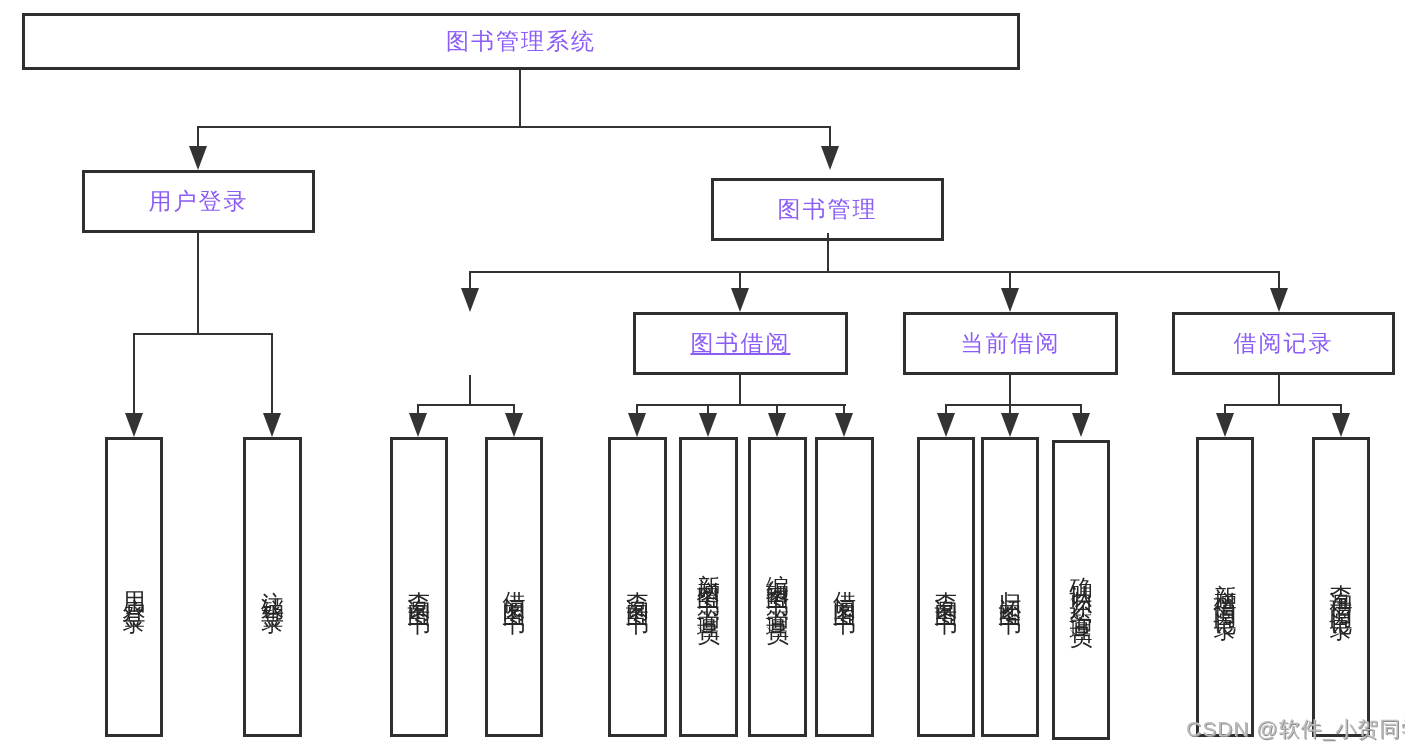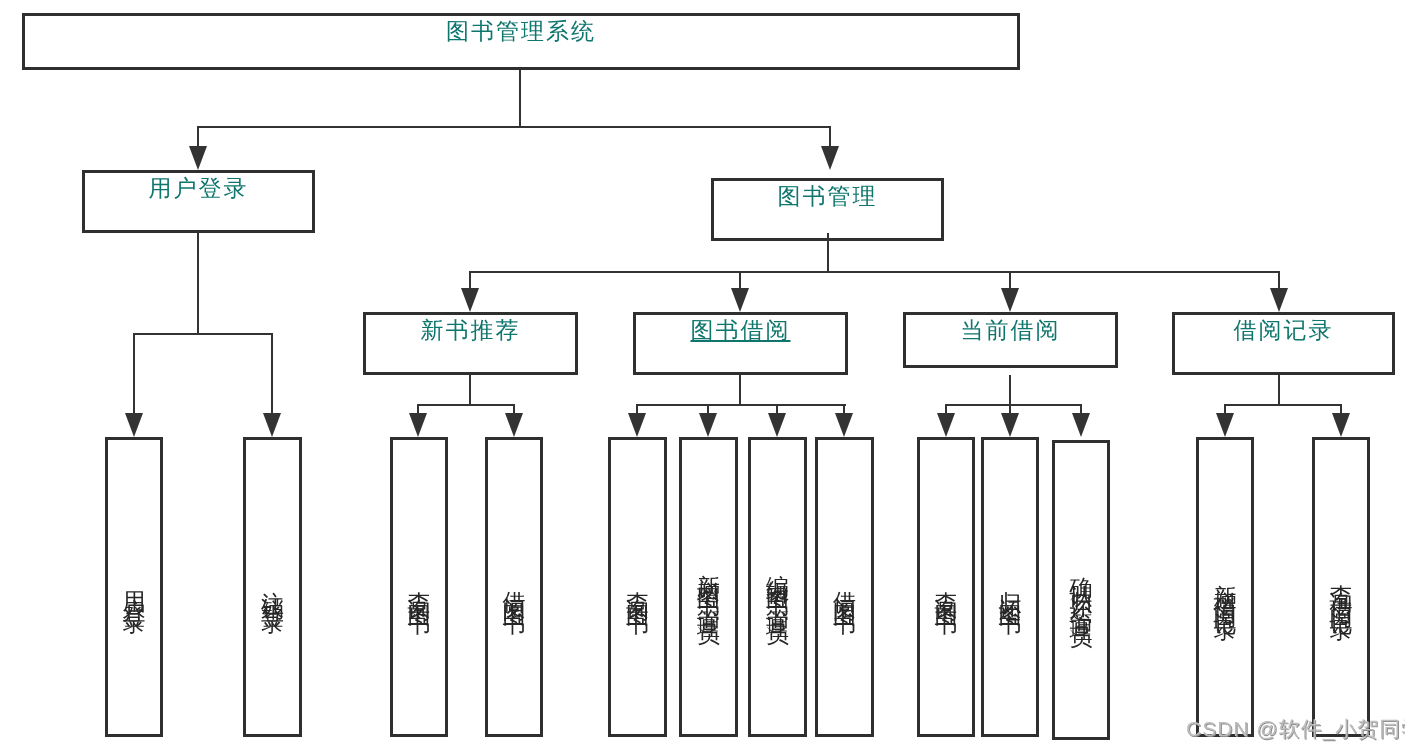--- a/index.html
+++ b/index.html
@@ -5,22 +5,22 @@
 <style>
   * { margin:0; padding:0; box-sizing:border-box; }
   html,body { background:#ffffff; }
   body { font-family:"Liberation Sans", sans-serif; color:#222222; }
   .stage {
     position:relative; width:1405px; height:747px;
     background:#ffffff; overflow:hidden;
   }
   .box {
     position:absolute; border:3px solid #2f2f2f; background:#ffffff;
-    display:flex; justify-content:center;
-    font-size:23px; letter-spacing:2px; color:#0f766e;
+    display:flex; align-items:center; justify-content:center;
+    font-size:23px; letter-spacing:2px; color:#8b5cf6;
   }
   .vbox {
     position:absolute; border:3px solid #2f2f2f; background:#ffffff;
     display:flex; align-items:center; justify-content:center;
     color:#262626;
   }
   .vbox span {
     writing-mode:vertical-rl; text-orientation:mixed;
     font-size:23px; letter-spacing:7px; line-height:1;
     white-space:nowrap;
@@ -73,27 +73,24 @@
   <div class="hline" style="left:469px; top:271px; width:811px;"></div>
   <div class="vline" style="left:469px; top:271px; height:20px;"></div>
   <div class="arrow" style="left:461px; top:288px;"></div>
   <div class="vline" style="left:739px; top:271px; height:20px;"></div>
   <div class="arrow" style="left:731px; top:288px;"></div>
   <div class="vline" style="left:1009px; top:271px; height:20px;"></div>
   <div class="arrow" style="left:1001px; top:288px;"></div>
   <div class="vline" style="left:1278px; top:271px; height:20px;"></div>
   <div class="arrow" style="left:1270px; top:288px;"></div>
 
-  <div class="box" style="left:363px; top:312px; width:215px; height:63px;">
-    <span>新书推荐</span>
-  </div>
   <div class="box" style="left:633px; top:312px; width:215px; height:63px;text-decoration:underline;">
     <span>图书借阅</span>
   </div>
-  <div class="box" style="left:903px; top:312px; width:215px; height:56px;">
+  <div class="box" style="left:903px; top:312px; width:215px; height:63px;">
     <span>当前借阅</span>
   </div>
   <div class="box" style="left:1172px; top:312px; width:223px; height:63px;">
     <span>借阅记录</span>
   </div>
 
   <div class="vline" style="left:469px; top:375px; height:31px;"></div>
   <div class="hline" style="left:417px; top:404px; width:98px;"></div>
   <div class="vline" style="left:417px; top:404px; height:11px;"></div>
   <div class="arrow" style="left:409px; top:413px;"></div>

